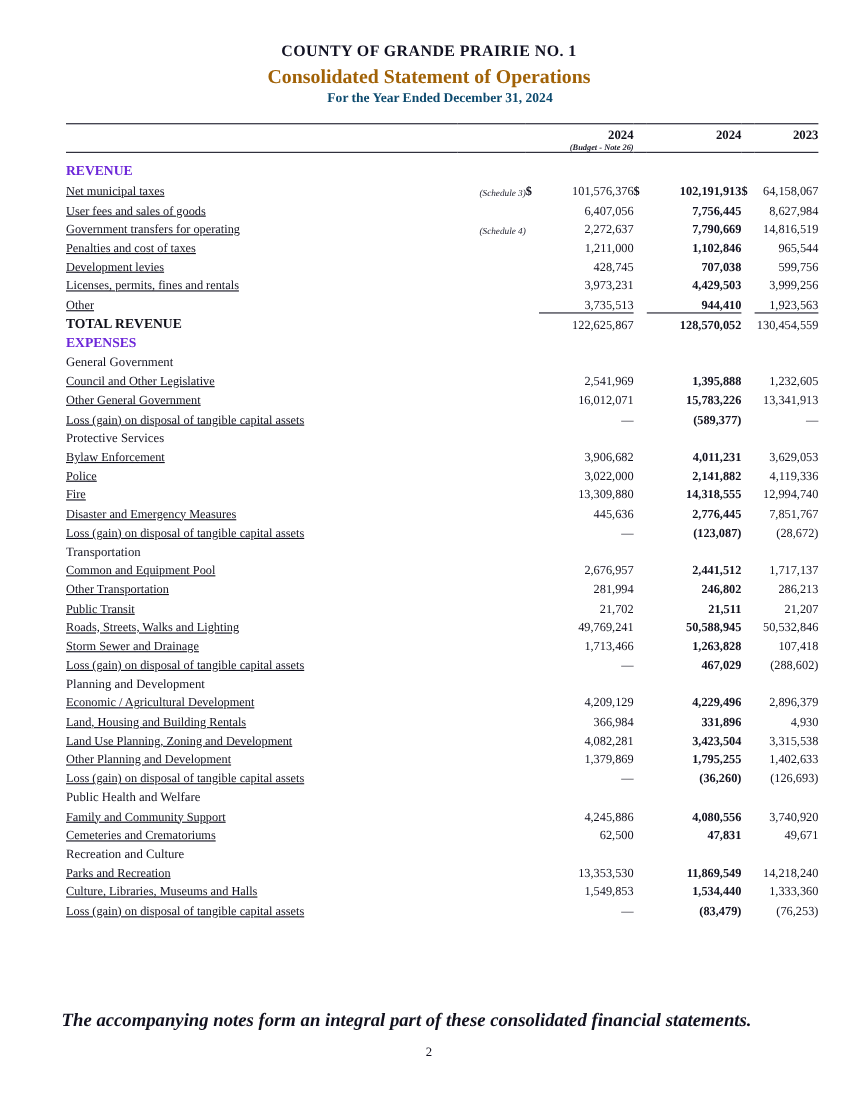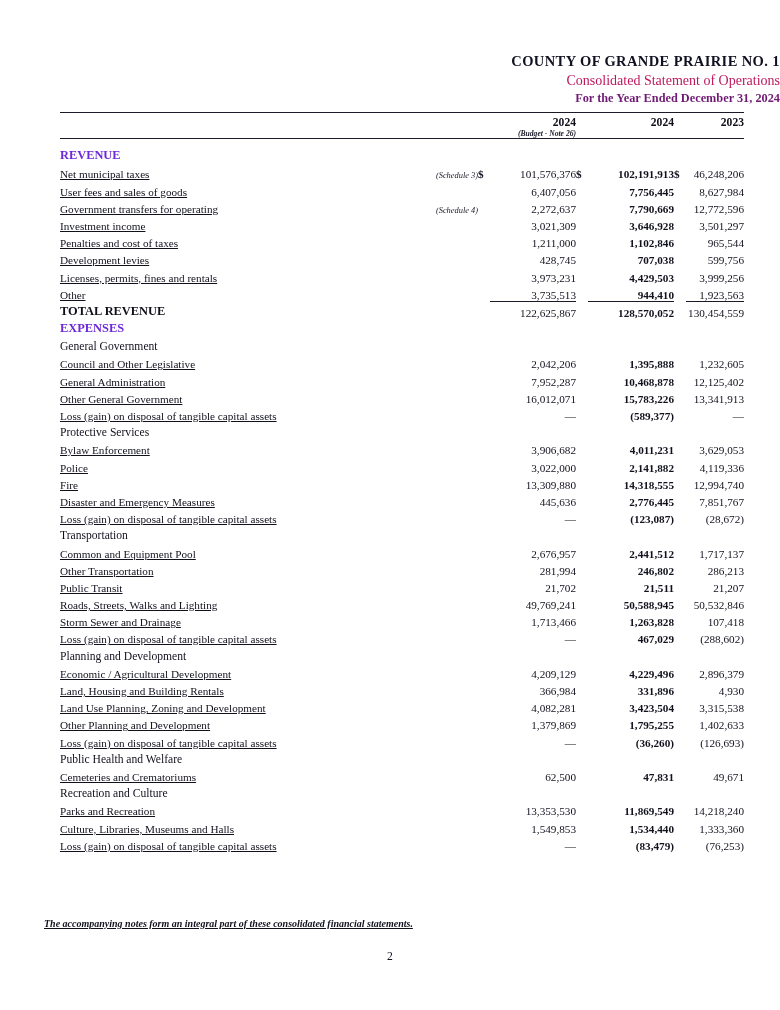--- a/index.html
+++ b/index.html
@@ -18,41 +18,41 @@
   .page {
     position: absolute;
     left: 0; top: 0;
     width: 780px;
     height: 1010px;
     background: #fff;
   }
 
   
   .doc-header {
-    padding-top: 52px;
-    text-align: right;
+    padding-top: 38px;
+    text-align: center;
     line-height: 1.25;
   }
   .org-title {
     font-size: 14.5px;
     font-weight: bold;
     letter-spacing: 0.4px;
     color: #111122;
   }
   .stmt-title {
-    font-size: 14px;
-    font-weight: normal;
+    font-size: 18px;
+    font-weight: bold;
     margin-top: 2px;
-    color: #be185d;
+    color: #a16207;
   }
   .stmt-period {
     font-size: 12.3px;
     font-weight: bold;
     margin-top: 1px;
-    color: #701a75;
+    color: #0c4a6e;
     margin-left: 20px;
   }
 
   
   .table-wrap {
     position: absolute;
     left: 60px;
     top: 112px;
     width: 684px;
   }
@@ -147,27 +147,26 @@
   .num.pry { font-weight: normal; }
 
   
   td.uline-top { border-top: 1.1px solid #1a1a28; }
 
   .spacer-sm td { height: 7px; }
 
   
   .footer-note {
     position: absolute;
-    left: 44px;
+    left: 56px;
     top: 918px;
-    font-size: 10px;
+    font-size: 17px;
     font-style: italic;
     font-weight: bold;
     color: #11111e;
-    text-decoration: underline;
   }
   .page-num {
     position: absolute;
     left: 0;
     top: 950px;
     width: 780px;
     text-align: center;
     font-size: 11.6px;
     color: #11111e;
   }
@@ -240,51 +239,41 @@
             <td class="sec-head" colspan="8">REVENUE</td>
           </tr>
           <tr class="row">
             <td class="item">Net municipal taxes</td>
             <td class="sched">(Schedule 3)</td>
             <td class="dollar">$</td>
             <td class="num bud">101,576,376</td>
             <td class="dollar">$</td>
             <td class="num act">102,191,913</td>
             <td class="dollar">$</td>
-            <td class="num pry">46,248,206</td>
+            <td class="num pry">64,158,067</td>
           </tr>
           <tr class="row">
             <td class="item">User fees and sales of goods</td>
             <td class="sched"></td>
             <td class="dollar"></td>
             <td class="num bud">6,407,056</td>
             <td class="dollar"></td>
             <td class="num act">7,756,445</td>
             <td class="dollar"></td>
             <td class="num pry">8,627,984</td>
           </tr>
           <tr class="row">
             <td class="item">Government transfers for operating</td>
             <td class="sched">(Schedule 4)</td>
             <td class="dollar"></td>
             <td class="num bud">2,272,637</td>
             <td class="dollar"></td>
             <td class="num act">7,790,669</td>
             <td class="dollar"></td>
-            <td class="num pry">12,772,596</td>
-          </tr>
-          <tr class="row">
-            <td class="item">Investment income</td>
-            <td class="sched"></td>
-            <td class="dollar"></td>
-            <td class="num bud">3,021,309</td>
-            <td class="dollar"></td>
-            <td class="num act">3,646,928</td>
-            <td class="dollar"></td>
-            <td class="num pry">3,501,297</td>
+            <td class="num pry">14,816,519</td>
           </tr>
           <tr class="row">
             <td class="item">Penalties and cost of taxes</td>
             <td class="sched"></td>
             <td class="dollar"></td>
             <td class="num bud">1,211,000</td>
             <td class="dollar"></td>
             <td class="num act">1,102,846</td>
             <td class="dollar"></td>
             <td class="num pry">965,544</td>
@@ -330,37 +319,27 @@
           <tr class="row">
             <td class="sec-head" colspan="8">EXPENSES</td>
           </tr>
           <tr class="row">
             <td class="grp-head" colspan="8">General Government</td>
           </tr>
           <tr class="row">
             <td class="item">Council and Other Legislative</td>
             <td class="sched"></td>
             <td class="dollar"></td>
-            <td class="num bud">2,042,206</td>
+            <td class="num bud">2,541,969</td>
             <td class="dollar"></td>
             <td class="num act">1,395,888</td>
             <td class="dollar"></td>
             <td class="num pry">1,232,605</td>
           </tr>
           <tr class="row">
-            <td class="item">General Administration</td>
-            <td class="sched"></td>
-            <td class="dollar"></td>
-            <td class="num bud">7,952,287</td>
-            <td class="dollar"></td>
-            <td class="num act">10,468,878</td>
-            <td class="dollar"></td>
-            <td class="num pry">12,125,402</td>
-          </tr>
-          <tr class="row">
             <td class="item">Other General Government</td>
             <td class="sched"></td>
             <td class="dollar"></td>
             <td class="num bud">16,012,071</td>
             <td class="dollar"></td>
             <td class="num act">15,783,226</td>
             <td class="dollar"></td>
             <td class="num pry">13,341,913</td>
           </tr>
           <tr class="row">
@@ -537,20 +516,30 @@
             <td class="sched"></td>
             <td class="dollar"></td>
             <td class="num bud">—</td>
             <td class="dollar"></td>
             <td class="num act">(36,260)</td>
             <td class="dollar"></td>
             <td class="num pry">(126,693)</td>
           </tr>
           <tr class="row">
             <td class="grp-head" colspan="8">Public Health and Welfare</td>
+          </tr>
+          <tr class="row">
+            <td class="item">Family and Community Support</td>
+            <td class="sched"></td>
+            <td class="dollar"></td>
+            <td class="num bud">4,245,886</td>
+            <td class="dollar"></td>
+            <td class="num act">4,080,556</td>
+            <td class="dollar"></td>
+            <td class="num pry">3,740,920</td>
           </tr>
           <tr class="row">
             <td class="item">Cemeteries and Crematoriums</td>
             <td class="sched"></td>
             <td class="dollar"></td>
             <td class="num bud">62,500</td>
             <td class="dollar"></td>
             <td class="num act">47,831</td>
             <td class="dollar"></td>
             <td class="num pry">49,671</td>

